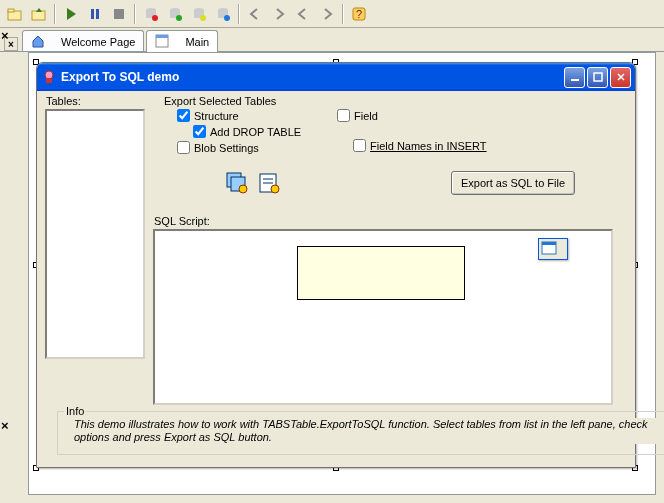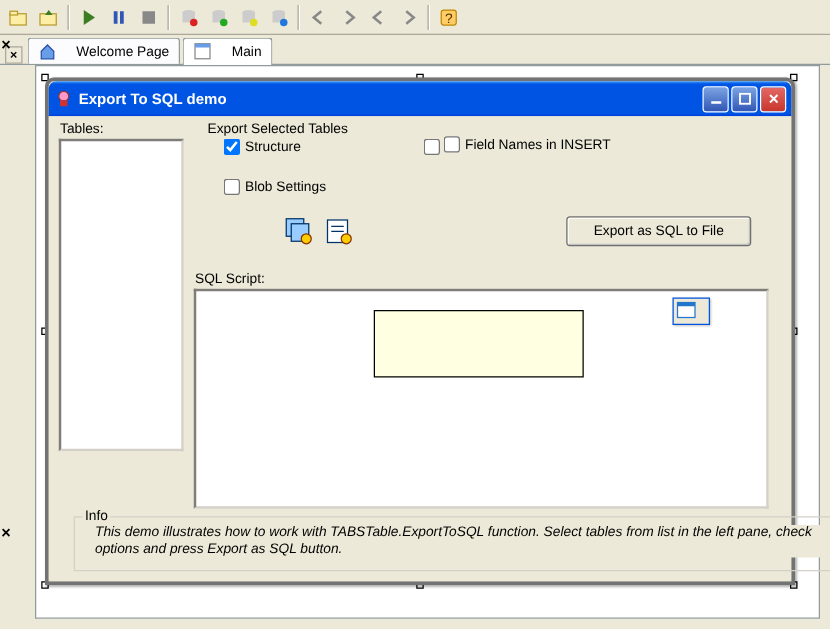--- a/index.html
+++ b/index.html
@@ -12,21 +12,21 @@
 .tabs-bar { height: 24px; background: #ece9d8; display: flex; align-items: flex-end; padding: 2px 4px 0 4px; border-bottom: 1px solid #919b9c; }
 .tab { background: #fcfcfe; border: 1px solid #919b9c; border-bottom: none; border-radius: 3px 3px 0 0; padding: 3px 8px; display: flex; align-items: flex-end; gap: 16px; margin-right: 2px; cursor: pointer; }
 .tab.active { background: #fff; padding-bottom: 4px; margin-bottom: -1px; }
 .close-x { width: 14px; height: 14px; background: #ece9d8; border: 1px solid #aca899; display: flex; align-items: center; justify-content: center; font-size: 10px; font-weight: bold; cursor: pointer; }
 .left-gutter { position: absolute; left: 0; top: 0; width: 8px; height: 100%; }
 .gutter-x { position: absolute; left: 1px; font-size: 13px; font-weight: bold; color: #000; cursor: pointer; }
 
 .design-surface { position: absolute; left: 28px; top: 52px; right: 8px; bottom: 8px; background: #fff; border: 1px solid #919b9c; }
 .handle-dot { width: 6px; height: 6px; background: #fff; border: 1px solid #000; position: absolute; }
 
-.form-window { position: absolute; left: 36px; top: 62px; width: 600px; height: 406px; background: #ece9d8; border: 3px solid #737373; border-radius: 7px 7px 0 0; box-shadow: 1px 1px 2px rgba(0,0,0,0.3); }
+.form-window { position: absolute; left: 36px; top: 62px; width: 600px; height: 406px; background: #ece9d8; border: 1px solid #737373; border-radius: 7px 7px 0 0; box-shadow: 1px 1px 2px rgba(0,0,0,0.3); }
 .titlebar { height: 28px; background: linear-gradient(to bottom, #3c9bff 0%, #0054e3 8%, #0054e3 92%, #003dd9 100%); border-radius: 6px 6px 0 0; display: flex; align-items: center; padding: 0 4px; color: #fff; }
 .titlebar-icon { width: 16px; height: 16px; margin-right: 4px; display:flex; align-items:center; justify-content:center;}
 .titlebar-title { flex: 1; font-weight: bold; font-size: 12px; }
 .win-btns { display: flex; gap: 2px; }
 .win-btn { width: 21px; height: 21px; background: linear-gradient(to bottom, #7ba4e3, #3156b5); border: 1px solid #fff; border-radius: 3px; display: flex; align-items: center; justify-content: center; cursor: pointer; }
 .win-btn.close { background: linear-gradient(to bottom, #e36966, #c8362d); }
 
 .form-body { position: relative; width: 100%; height: calc(100% - 28px); background: #ece9d8; 
   background-image: radial-gradient(#808080 0.5px, transparent 0.5px); background-size: 8px 8px; background-position: 4px 4px;
 }
@@ -199,50 +199,54 @@
   <div class="form-body">
     <span class="lbl-plain" style="left:8px; top:4px;">Tables:</span>
     <div class="listbox" style="left:8px; top:18px; width:100px; height:250px;"></div>
 
     <span class="lbl-plain" style="left:126px; top:4px;">Export Selected Tables</span>
 
     <label class="cb" style="left:140px; top:18px;">
         <input type="checkbox" checked="" style="">
         <span>Structure</span>
       </label>
+    <label class="cb" style="left:156px; top:34px;">
+        <input type="checkbox" checked="" style="">
+        <span>Add DROP TABLE</span>
+      </label>
     <label class="cb" style="left:140px; top:50px;">
         <input type="checkbox" style="">
         <span>Blob Settings</span>
       </label>
     <label class="cb" style="left:300px; top:18px;">
         <input type="checkbox" style="">
         <span>Field</span>
       </label>
-    <label class="cb" style="left:316px; top:16px;">
+    <label class="cb" style="left:316px; top:48px;text-decoration:underline;">
         <input type="checkbox" style="">
         <span>Field Names in INSERT</span>
       </label>
 
     <div class="icon-btn" style="left:186px; top:78px;">
         <svg width="24" height="24">
           <rect x="2" y="2" width="14" height="14" fill="#9cf" stroke="#036"></rect>
           <rect x="6" y="6" width="14" height="14" fill="#9cf" stroke="#036"></rect>
           <circle cx="18" cy="18" r="4" fill="#fc0" stroke="#830"></circle>
         </svg>
       </div>
     <div class="icon-btn" style="left:218px; top:78px;">
         <svg width="24" height="24">
           <rect x="3" y="3" width="16" height="18" fill="#fff" stroke="#036"></rect>
           <line x1="6" y1="8" x2="16" y2="8" stroke="#036"></line>
           <line x1="6" y1="12" x2="16" y2="12" stroke="#036"></line>
           <circle cx="18" cy="18" r="4" fill="#fc0" stroke="#830"></circle>
         </svg>
       </div>
 
-    <button class="btn" style="left:414px; top:80px; width:148px; height:24px;">
+    <button class="btn" style="left:414px; top:80px; width:124px; height:24px;">
         <span>Export as SQL to File</span>
       </button>
 
     <span class="lbl-plain" style="left:116px; top:124px;">SQL Script:</span>
     <div class="memo" style="left:116px; top:138px; width:460px; height:176px;"></div>
 
     <div class="hint-box" style="left:260px; top:155px; width:168px; height:54px;"></div>
 
     <div class="info-box" style="left:20px; top:320px; width:628px; height:44px;">
       <span class="info-title">Info</span>

